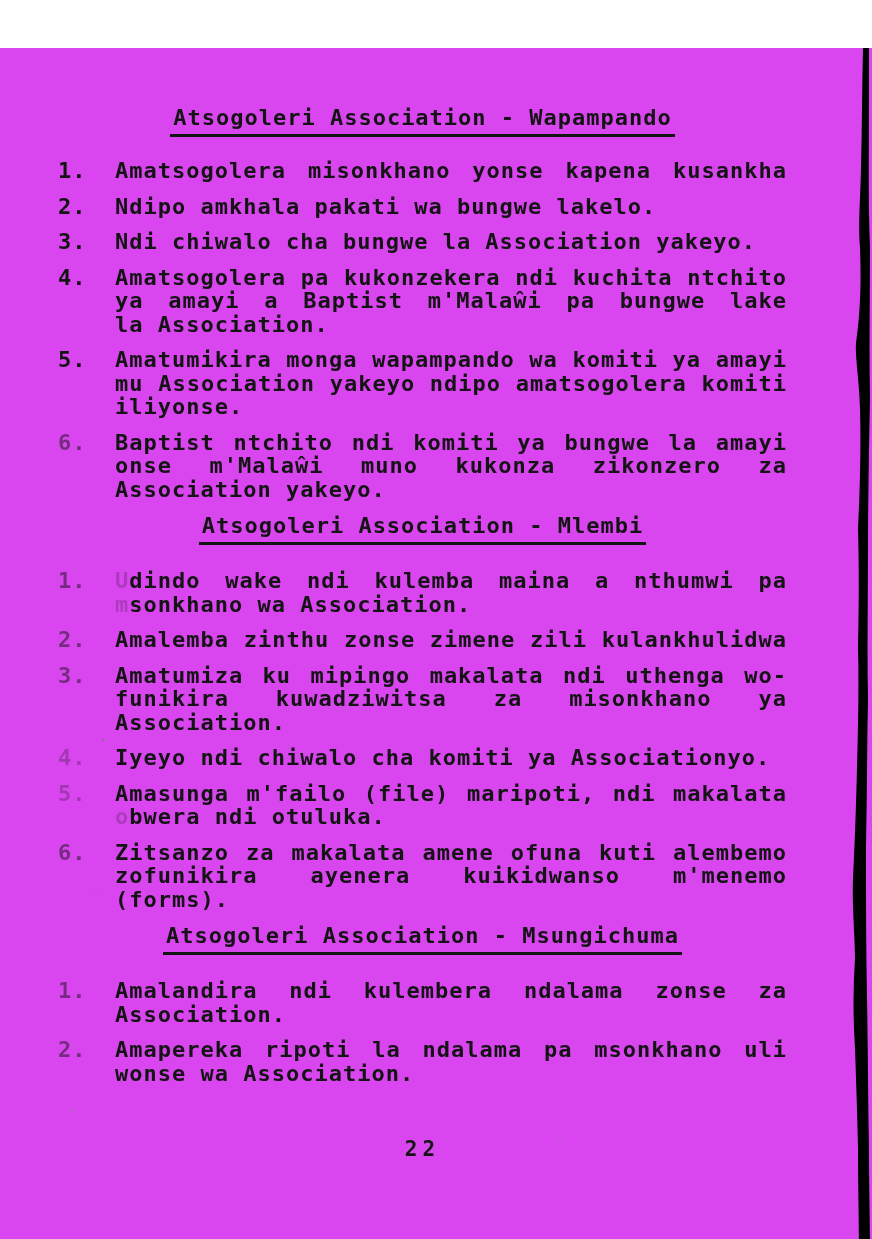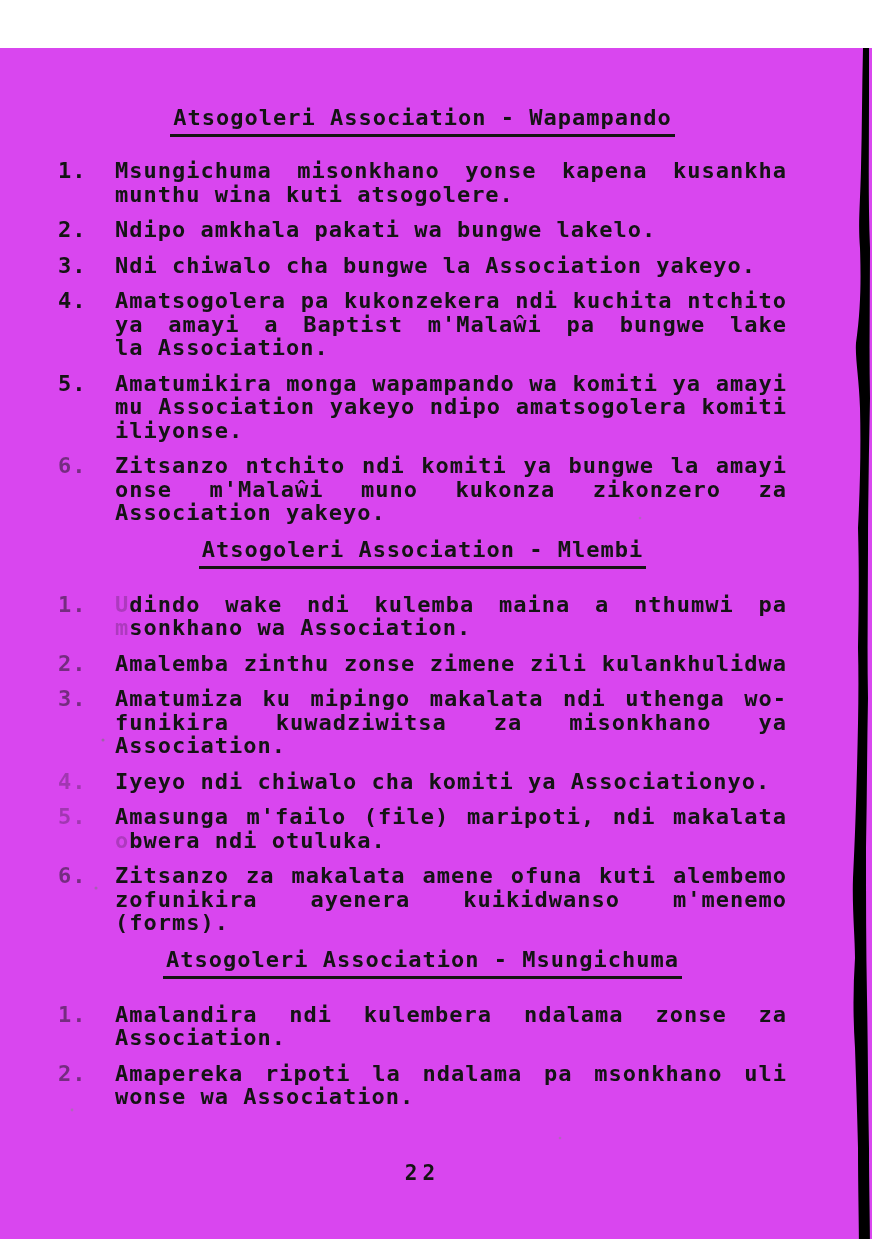--- a/index.html
+++ b/index.html
@@ -64,22 +64,21 @@
 
 <div class="page">
   <div class="content">
 
     <div class="section">
       <h2 class="heading"><span class="hd">Atsogoleri Association - Wapampando</span></h2>
       <div class="items">
           <div class="item">
             <span class="num">1.</span>
             <div class="text">
-              <div class="line">Msungichuma misonkhano yonse kapena kusankha</div>
-              <div class="line last">munthu wina kuti atsogolere.</div>
+              <div class="line">Amatsogolera misonkhano yonse kapena kusankha</div>
             </div>
           </div>
           <div class="item">
             <span class="num">2.</span>
             <div class="text">
               <div class="line last">Ndipo amkhala pakati wa bungwe lakelo.</div>
             </div>
           </div>
           <div class="item">
             <span class="num">3.</span>
@@ -99,21 +98,21 @@
             <span class="num">5.</span>
             <div class="text">
               <div class="line">Amatumikira monga wapampando wa komiti ya amayi</div>
               <div class="line">mu Association yakeyo ndipo amatsogolera komiti</div>
               <div class="line last">iliyonse.</div>
             </div>
           </div>
           <div class="item">
             <span class="num dim">6.</span>
             <div class="text">
-              <div class="line">Zitsanzo ntchito ndi komiti ya bungwe la amayi</div>
+              <div class="line">Baptist ntchito ndi komiti ya bungwe la amayi</div>
               <div class="line">onse m'Malaŵi muno kukonza zikonzero za</div>
               <div class="line last">Association yakeyo.</div>
             </div>
           </div>
         </div>
     </div>
 
     <div class="section">
       <h2 class="heading"><span class="hd">Atsogoleri Association - Mlembi</span></h2>
       <div class="items">

